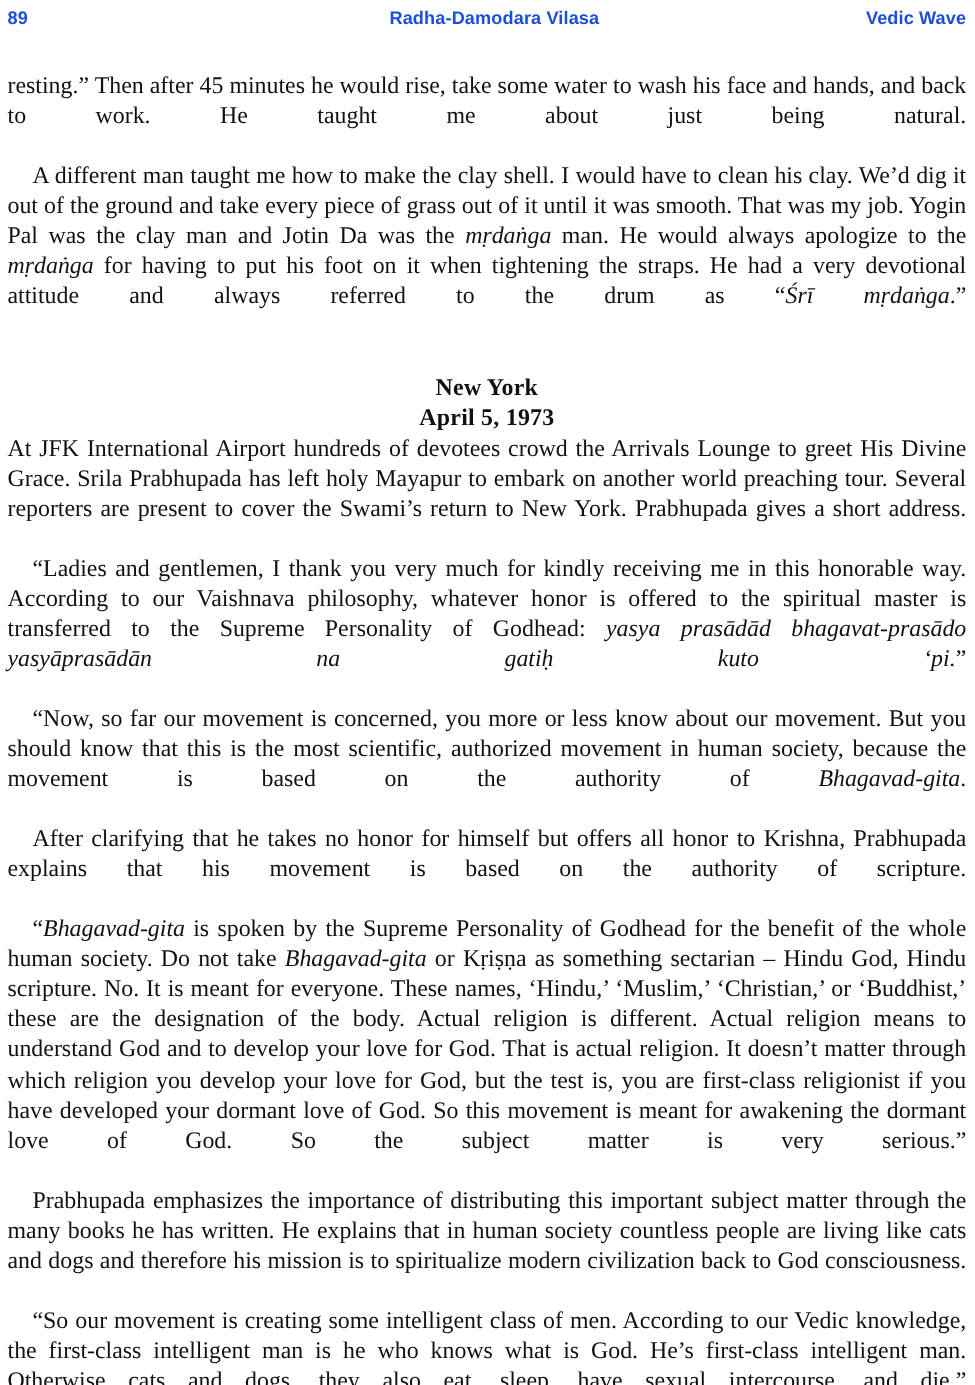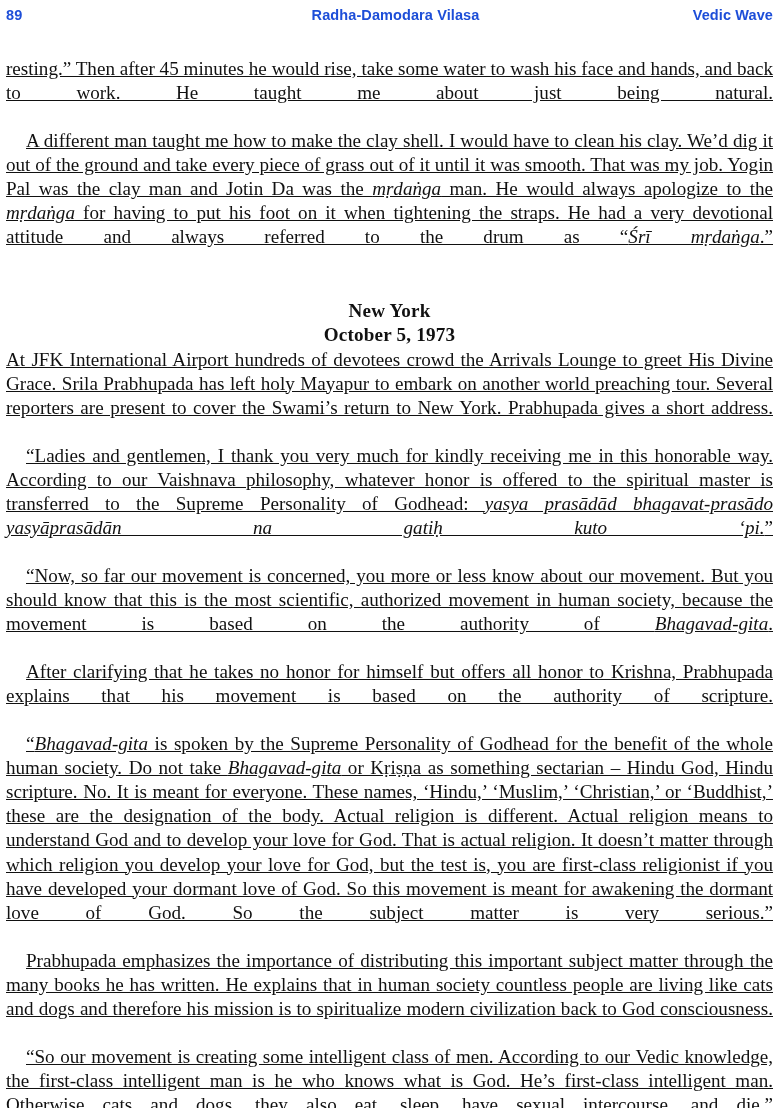--- a/index.html
+++ b/index.html
@@ -59,21 +59,20 @@
     font-size: 19.1px;
     line-height: 24.05px;
     text-align: justify;
     text-justify: inter-word;
     color: #111111;
   }
   .body-text p {
     margin: 0;
     text-indent: 0;
     text-align: justify;
-    text-decoration: underline;
   }
   .body-text p.indent {
     text-indent: 20px;
   }
   .body-text p.noindent {
     text-indent: 0;
   }
   
   .body-text p::after {
     content: "";
@@ -107,21 +106,21 @@
   </div>
 
   <div class="body-text">
 
     <p class="noindent">resting.” Then after 45 minutes he would rise, take some water to wash his face and hands, and back to work. He taught me about just being natural.</p>
 
     <p class="indent"><span>A different man taught me how to make the clay shell. I would have to clean his clay. We’d dig it out of the ground and take every piece of grass out of it until it was smooth. That was my job. Yogin Pal was the clay man and Jotin Da was the </span><i>mṛdaṅga</i><span> man. He would always apologize to the </span><i>mṛdaṅga</i><span> for having to put his foot on it when tightening the straps. He had a very devotional attitude and always referred to the drum as “</span><i>Śrī mṛdaṅga</i><span>.”</span></p>
 
     <div class="dateline">
       <div>New York</div>
-      <div>October 5, 1973</div>
+      <div>April 5, 1973</div>
     </div>
 
     <p class="noindent">At JFK International Airport hundreds of devotees crowd the Arrivals Lounge to greet His Divine Grace. Srila Prabhupada has left holy Mayapur to embark on another world preaching tour. Several reporters are present to cover the Swami’s return to New York. Prabhupada gives a short address.</p>
 
     <p class="indent"><span>“Ladies and gentlemen, I thank you very much for kindly receiving me in this honorable way. According to our Vaishnava philosophy, whatever honor is offered to the spiritual master is transferred to the Supreme Personality of Godhead: </span><i>yasya prasādād bhagavat-prasādo yasyāprasādān na gatiḥ kuto ‘pi.</i><span>”</span></p>
 
     <p class="indent"><span>“Now, so far our movement is concerned, you more or less know about our movement. But you should know that this is the most scientific, authorized movement in human society, because the movement is based on the authority of </span><i>Bhagavad-gita</i><span>.</span></p>
 
     <p class="indent">After clarifying that he takes no honor for himself but offers all honor to Krishna, Prabhupada explains that his movement is based on the authority of scripture.</p>
 

